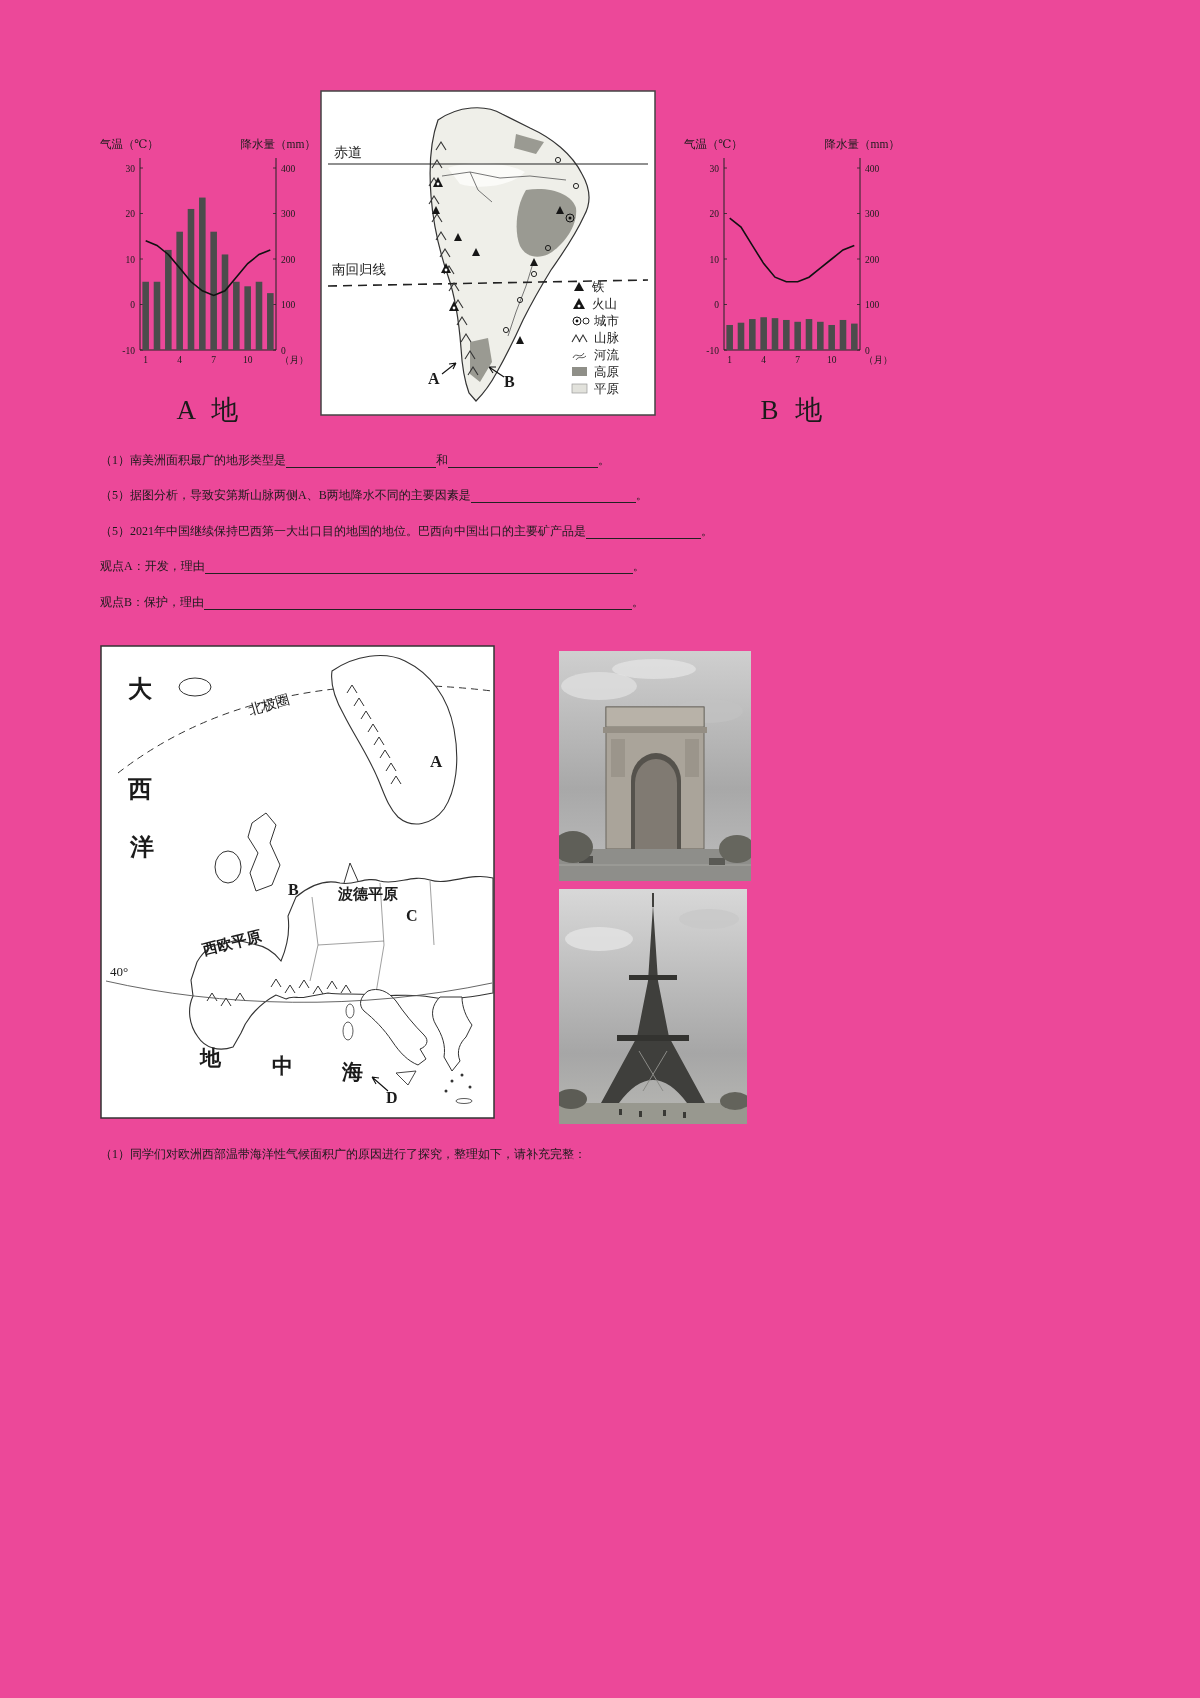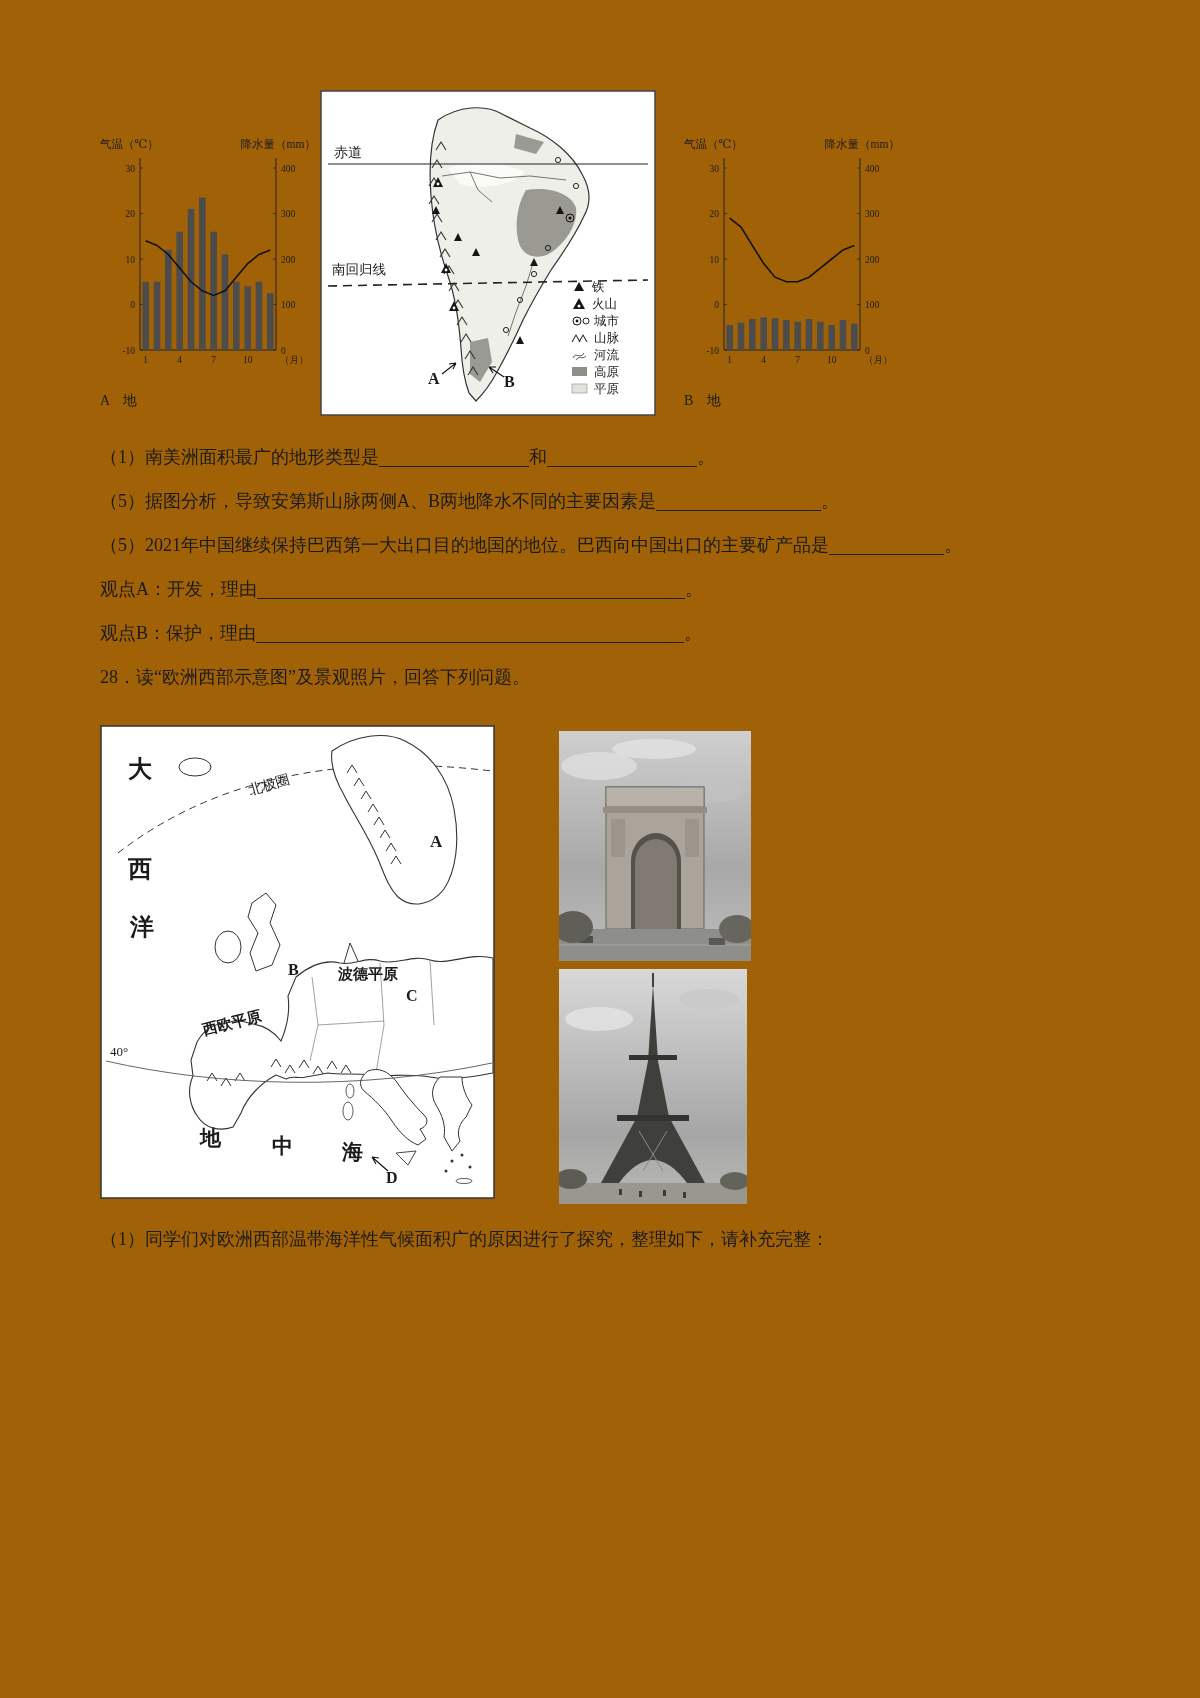--- a/index.html
+++ b/index.html
@@ -1,25 +1,25 @@
 <!DOCTYPE html>
 <html><head>
 <meta charset="utf-8">
 <style>
   *{box-sizing:border-box}
   html,body{margin:0;padding:0;background:#ffffff}
   body{font-family:"Liberation Serif","DejaVu Serif",serif;color:#1b1b1b}
-  .page{width:1200px;min-height:1698px;margin:0 auto;background:#a16207;padding:90px 95px 60px 100px;position:relative}
+  .page{width:1200px;min-height:1698px;margin:0 auto;background:#ec4899;padding:90px 95px 60px 100px;position:relative}
   .figures-row{display:flex;align-items:flex-start}
   .climate-chart{width:220px;margin-top:44px}
   .b-chart{margin-left:28px}
   .sa-map-wrap{}
-  .chart-caption{text-align:left;font-size:14px;margin-top:2px;letter-spacing:5px}
+  .chart-caption{text-align:center;font-size:27px;margin-top:2px;letter-spacing:5px}
   .questions{margin-top:24px}
-  p.qline{font-size:18px;line-height:1.45;margin:18px 0 15px}
+  p.qline{font-size:12px;line-height:1.45;margin:18px 0 15px}
   .blank{display:inline-block;border-bottom:1.2px solid #222;height:1em;vertical-align:-4px}
   .w150{width:150px}.w118{width:118px}.w165{width:165px}.w115{width:115px}.w428{width:428px}
   .q28-header{margin-top:26px}
   .europe-row{display:flex;align-items:flex-start;margin-top:34px}
   .photos{margin-left:64px;display:flex;flex-direction:column;gap:4px;margin-top:6px}
   .final-line{margin-top:36px}
   svg text{font-family:"Liberation Serif","DejaVu Serif",serif;fill:#1b1b1b}
 </style>
 </head>
 <body>
@@ -226,21 +226,20 @@
   </div>
 
   <div class="questions">
     <p class="qline"><span>（1）南美洲面积最广的地形类型是</span><span class="blank w150"></span><span>和</span><span class="blank w150"></span><span>。</span></p>
     <p class="qline"><span>（5）据图分析，导致安第斯山脉两侧A、B两地降水不同的主要因素是</span><span class="blank w165"></span><span>。</span></p>
     <p class="qline"><span>（5）2021年中国继续保持巴西第一大出口目的地国的地位。巴西向中国出口的主要矿产品是</span><span class="blank w115"></span><span>。</span></p>
     <p class="qline"><span>观点A：开发，理由</span><span class="blank w428"></span><span>。</span></p>
     <p class="qline"><span>观点B：保护，理由</span><span class="blank w428"></span><span>。</span></p>
   </div>
 
-  <p class="qline q28-header">28．读“欧洲西部示意图”及景观照片，回答下列问题。</p>
 
   <div class="europe-row">
     <div class="europe-map-wrap">
       <svg viewBox="0 0 395 474" width="395" height="474">
         <rect x="1" y="1" width="393" height="472" fill="#ffffff" stroke="#333" stroke-width="1.5"></rect>
 
         <path d="M18,128 Q160,18 392,46" fill="none" stroke="#333" stroke-width="1" stroke-dasharray="7 5"></path>
         <text x="150" y="70" font-size="14" transform="rotate(-16 150 70)">北极圈</text>
 
         <ellipse cx="95" cy="42" rx="16" ry="9" fill="#fff" stroke="#333" stroke-width="1"></ellipse>

